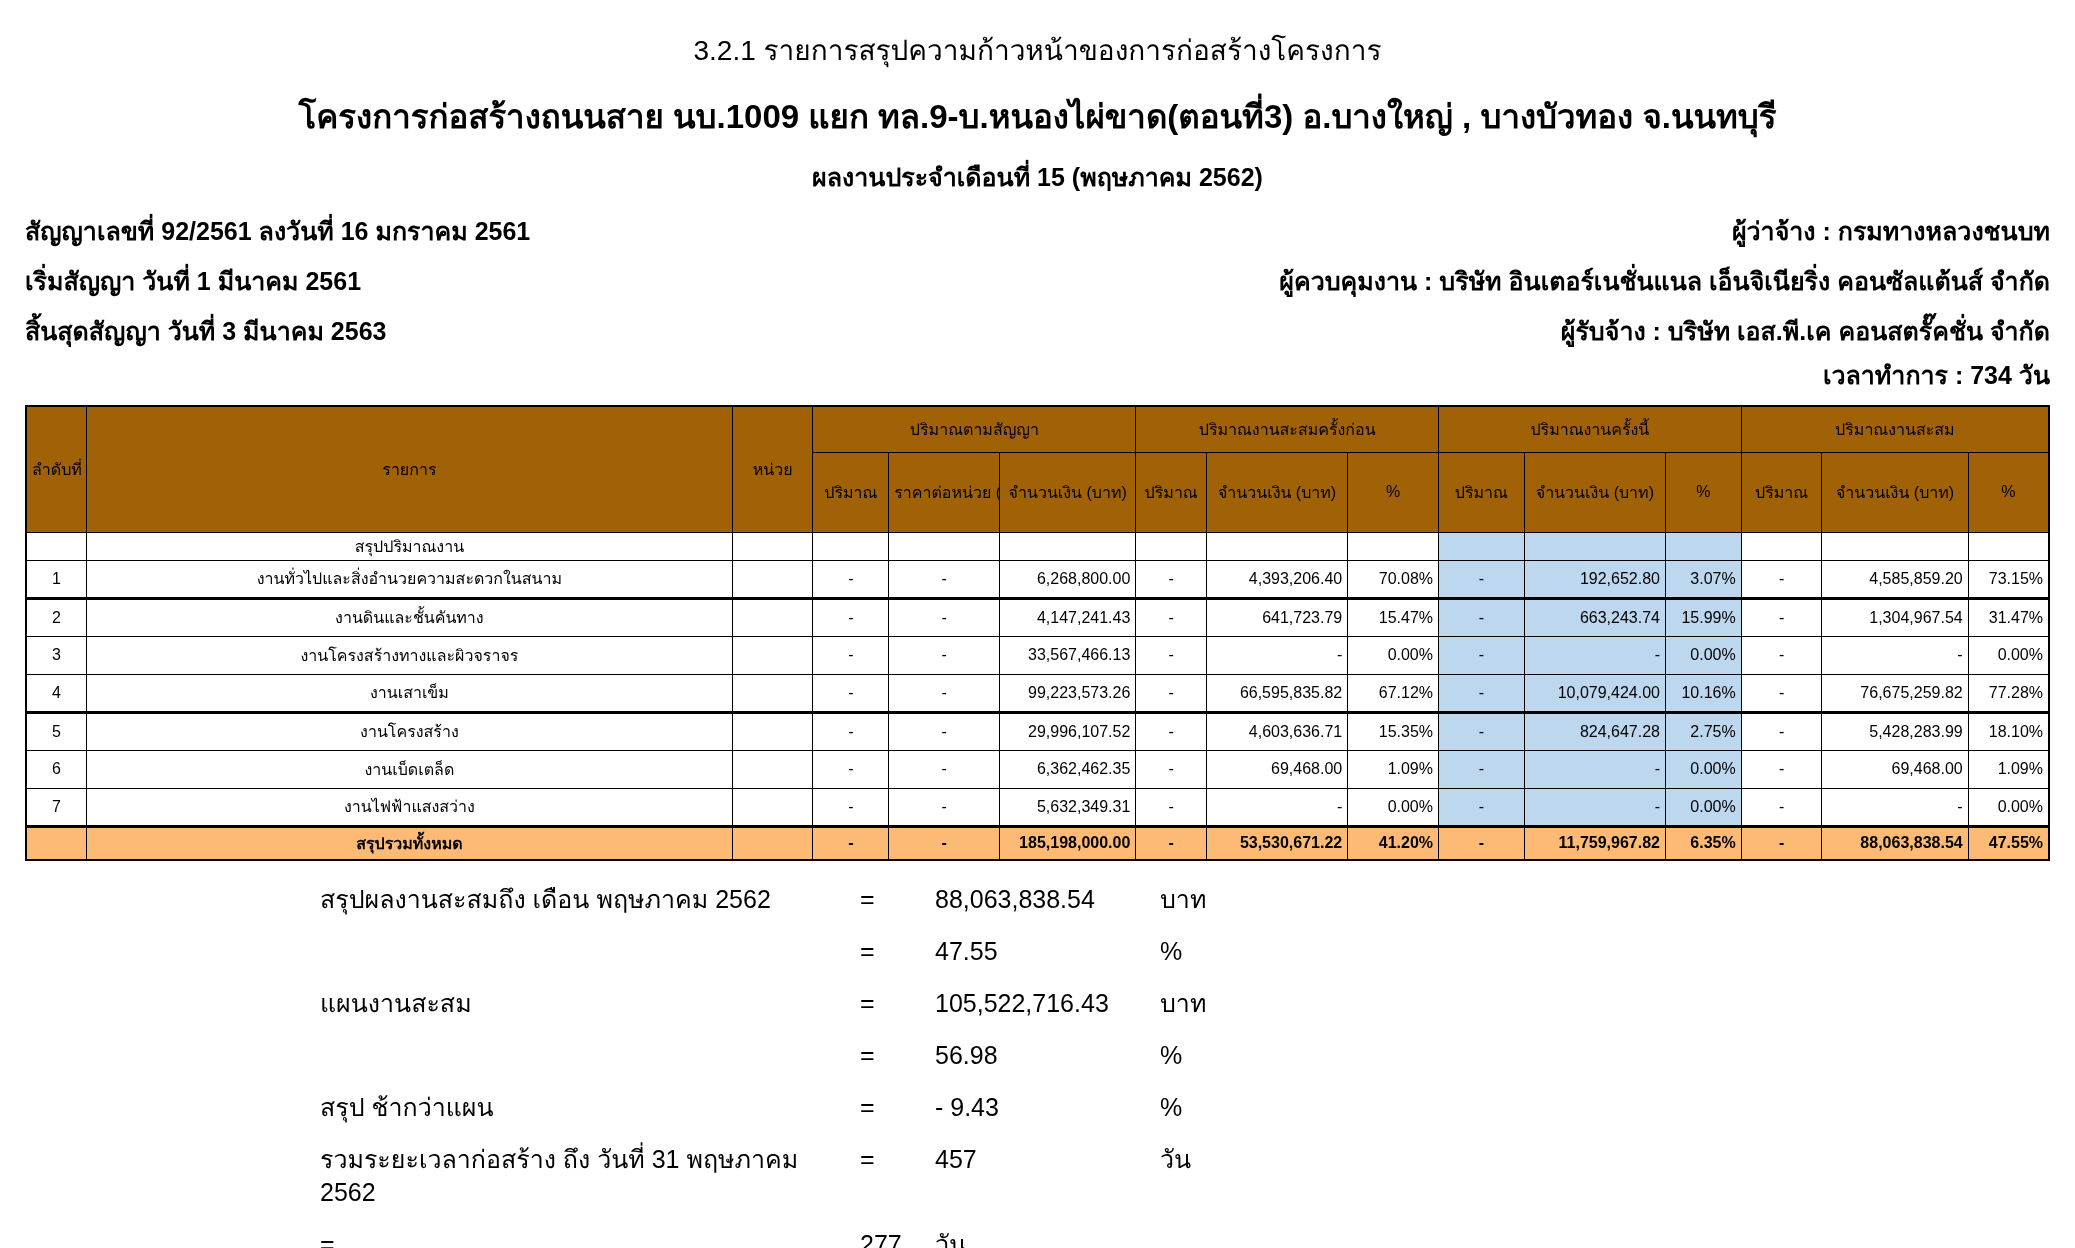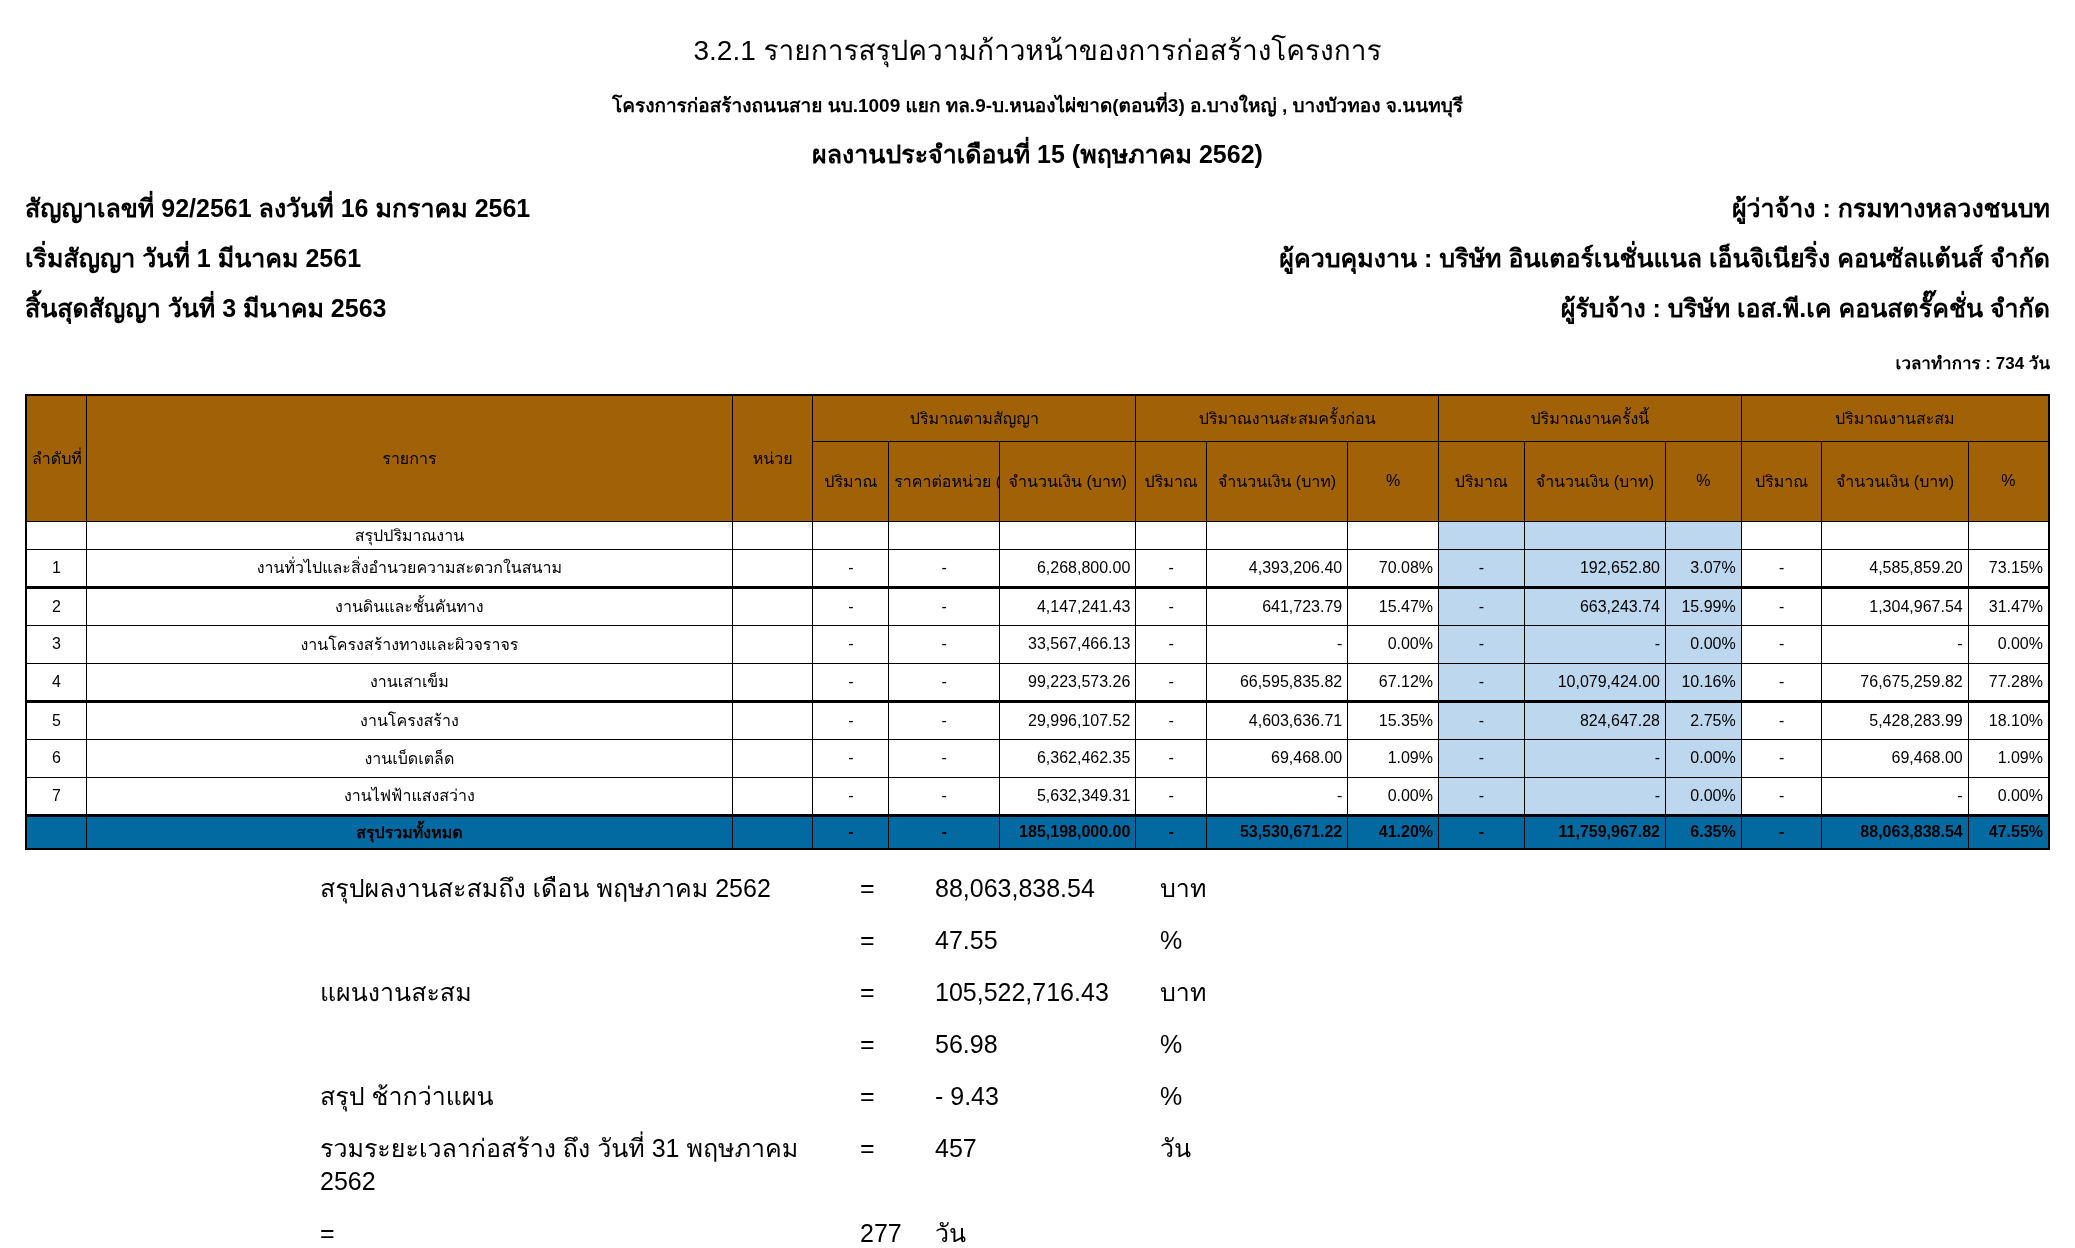--- a/index.html
+++ b/index.html
@@ -5,27 +5,27 @@
   * { box-sizing: border-box; margin: 0; padding: 0; }
   html,body { background:#ffffff; }
   body {
     width: 2075px; height: 1248px;
     font-family: "Liberation Sans", "DejaVu Sans", sans-serif;
     color:#000;
   }
   .page { width: 2075px; height: 1248px; padding: 22px 25px 10px 25px; }
 
   .title   { text-align:center; font-size:28px; font-weight:normal; margin-top:6px; }
-  .subtitle{ text-align:center; font-size:19px; font-weight:bold; margin-top:18px; }
+  .subtitle{ text-align:center; font-size:33px; font-weight:bold; margin-top:18px; }
   .period  { text-align:center; font-size:25px; font-weight:bold; margin-top:14px; }
 
   .info-row { display:flex; justify-content:space-between; font-size:25px; font-weight:bold; margin-top:18px; line-height:32px;}
   .info-row .left  { text-align:left; }
   .info-row .right { text-align:right; }
-  .worktime { text-align:right; font-size:17px; font-weight:bold; margin-top:24px; line-height:32px; }
+  .worktime { text-align:right; font-size:25px; font-weight:bold; margin-top:12px; line-height:32px; }
 
   table.main {
     width: 2025px; margin-top: 14px;
     border-collapse: collapse; table-layout: fixed;
     font-size:16px;
   }
   table.main th, table.main td {
     border: 1px solid #000;
     padding: 1px 5px;
     overflow: hidden;
@@ -37,21 +37,21 @@
     font-weight: normal;
     vertical-align:middle;
     white-space: normal;
   }
   tr.group-hdr th { height: 46px; }
   tr.sub-hdr  th { height: 80px; }
   td.t-left, th.t-left { border-left: 2px solid #000; }
   tr.thick-bottom td { border-bottom: 3px solid #000; }
   tr.section-row td { height: 28px; }
   tr.data-row td { height: 38px; }
-  tr.footer-row td { height: 34px; background:#0369a1; font-weight:bold; border-top:3px solid #000; }
+  tr.footer-row td { height: 34px; background:#fdba74; font-weight:bold; border-top:3px solid #000; }
   td.c { text-align:center; }
   td.r { text-align:right; }
   td.l { text-align:center; }
   td.blue { background:#bdd7ee; }
 
   .summary { margin-top: 22px; }
   .sum-row {
     display:grid;
     grid-template-columns: 295px 540px 75px 225px auto;
     font-size:25px;

